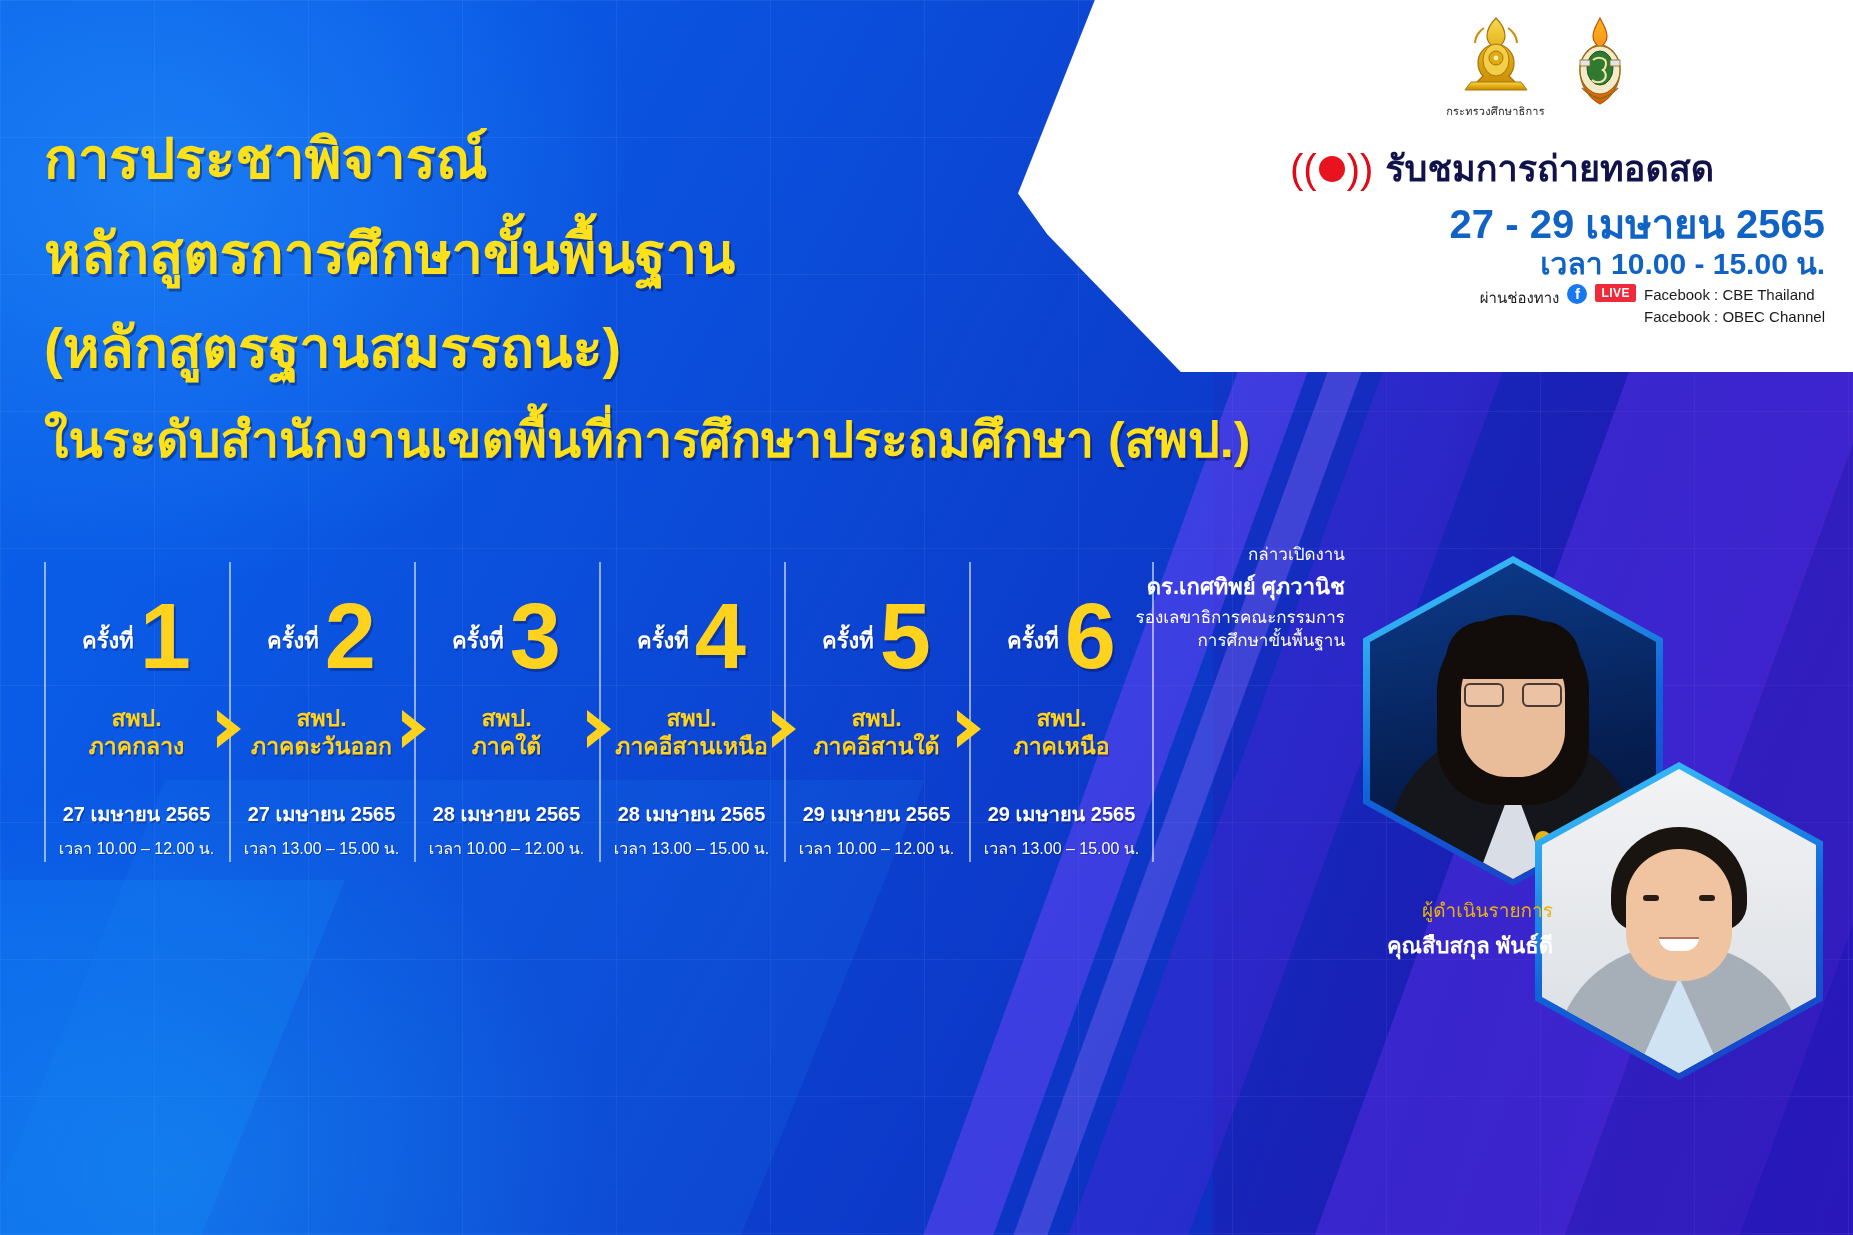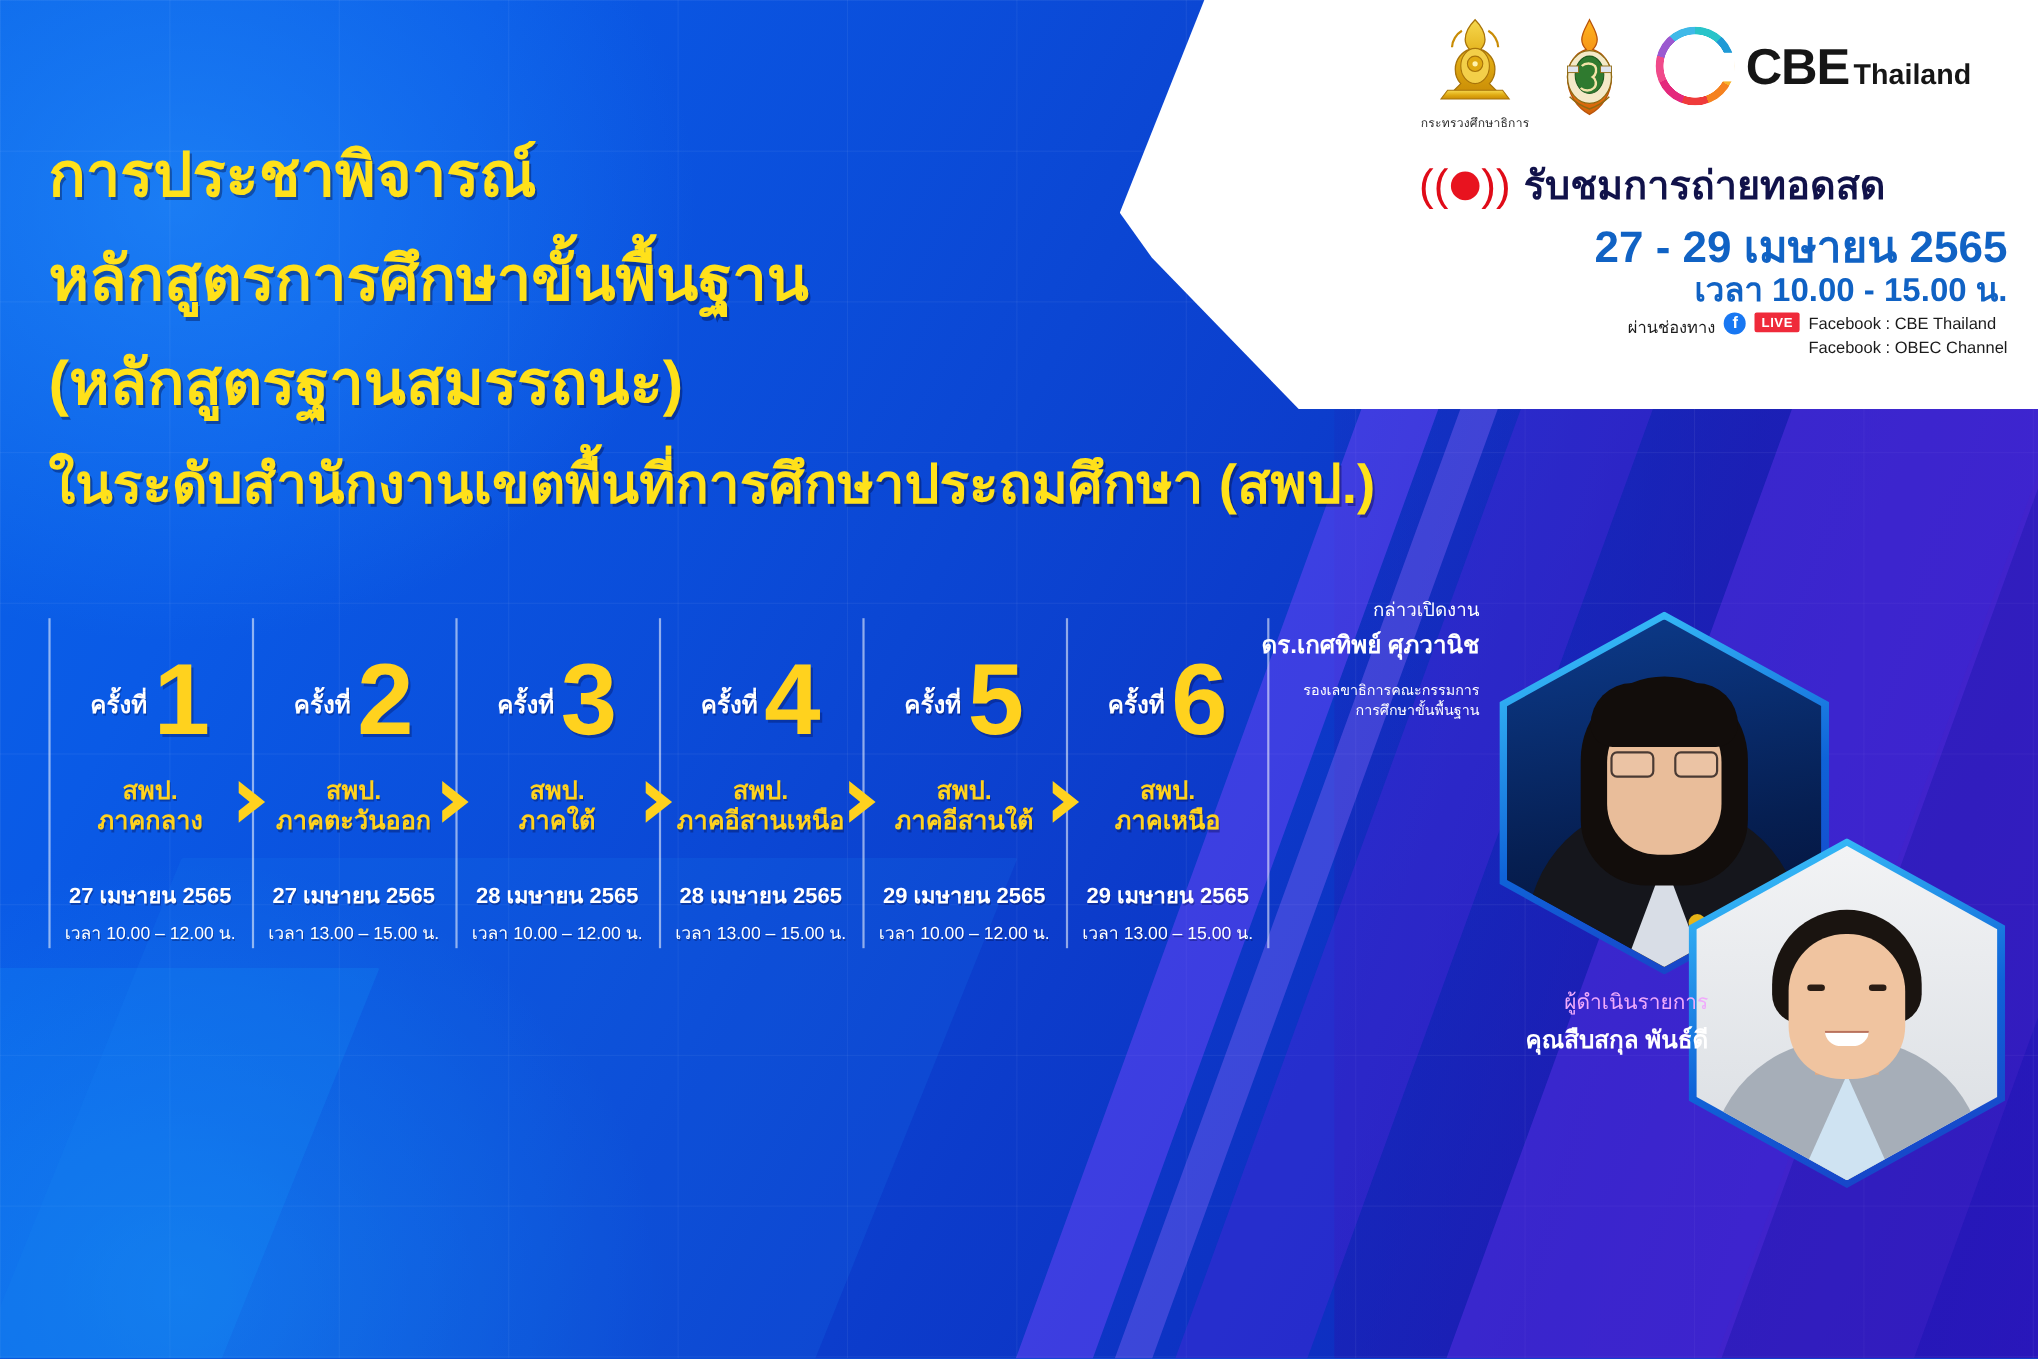--- a/index.html
+++ b/index.html
@@ -130,24 +130,24 @@
   .tl-region { margin-top:30px; text-align:center; color:#ffd21e; font-weight:bold;
                font-size:23px; line-height:1.22; text-shadow:1px 2px 0 rgba(0,0,50,.30); }
   .tl-date { margin-top:38px; font-size:20px; font-weight:bold; color:#ffffff; text-shadow:1px 2px 0 rgba(0,0,50,.30); }
   .tl-time { margin-top:6px; font-size:16px; color:#ffffff; text-shadow:1px 1px 0 rgba(0,0,50,.30); }
   .chev { position:absolute; left:-17px; top:152px; width:34px; height:42px; }
 
   
   .sp1-credit { position:absolute; right:508px; top:540px; width:340px; text-align:right; z-index:6; }
   .sp1-credit .role { font-size:17px; color:#ffffff;text-align:right; }
   .sp1-credit .name { font-size:22px; font-weight:bold; color:#ffffff; margin-top:2px; }
-  .sp1-credit .pos  { font-size:13px; color:#ffffff; line-height:1.35; margin-top:15px; }
+  .sp1-credit .pos  { font-size:17px; color:#ffffff; line-height:1.35; margin-top:3px; }
 
   .sp2-credit { position:absolute; right:300px; bottom:272px; width:330px; text-align:right; z-index:6; }
-  .sp2-credit .role { font-size:19px; color:#f0abfc; }
+  .sp2-credit .role { font-size:19px; color:#eab308; }
   .sp2-credit .name { font-size:22px; font-weight:bold; color:#ffffff; margin-top:3px; }
 
   .hexwrap { position:absolute; z-index:5; }
   .hex { width:100%; height:100%;
          clip-path: polygon(50% 0%, 100% 25%, 100% 75%, 50% 100%, 0% 75%, 0% 25%); }
   .hex-border { background:linear-gradient(160deg,#3fd0ff,#0f63d8 55%,#1a3bc4); padding:7px; }
   .hex-inner { width:100%; height:100%;
                clip-path: polygon(50% 0%, 100% 25%, 100% 75%, 50% 100%, 0% 75%, 0% 25%);
                position:relative; overflow:hidden; }
 
@@ -247,26 +247,20 @@
           <path d="M38 2c4 8 7 12 7 18 0 4-2 7-4 9 9 3 17 12 17 25 0 16-9 28-20 34-11-6-20-18-20-34 0-13 8-22 17-25-2-2-4-5-4-9 0-6 3-10 7-18z" fill="url(#og)" stroke="#b9540a" stroke-width="1.2"></path>
           <ellipse cx="38" cy="54" rx="20" ry="24" fill="#f4e9c8" stroke="#8f6a12" stroke-width="1.2"></ellipse>
           <ellipse cx="38" cy="52" rx="13" ry="17" fill="#2f7a2f" stroke="#1f5a1f" stroke-width="1"></ellipse>
           <path d="M31 44c3-3 9-3 12 0 2 3 1 8-2 10 3 2 4 7 1 10-3 3-9 3-12 0" fill="none" stroke="#f3e3a8" stroke-width="2.2"></path>
           <rect x="18" y="44" width="10" height="6" fill="#e0e4ee" stroke="#8f6a12" stroke-width=".8"></rect>
           <rect x="48" y="44" width="10" height="6" fill="#e0e4ee" stroke="#8f6a12" stroke-width=".8"></rect>
           <path d="M20 72c6 6 12 9 18 11 6-2 12-5 18-11" fill="none" stroke="#8f6a12" stroke-width="1.4"></path>
         </svg>
       </div>
 
-      <div class="cbe">
-        <div class="cbe-ring"></div>
-        <div class="cbe-text">
-          <span class="big">CBE</span><span class="small">Thailand</span>
-        </div>
-      </div>
     </div>
 
     <div class="live-row">
       <div class="rec-icon">
         <span class="rec-arc">((</span>
           <span class="rec-dot"></span>
           <span class="rec-arc">))</span>
       </div>
       <div class="live-title">รับชมการถ่ายทอดสด</div>
     </div>

